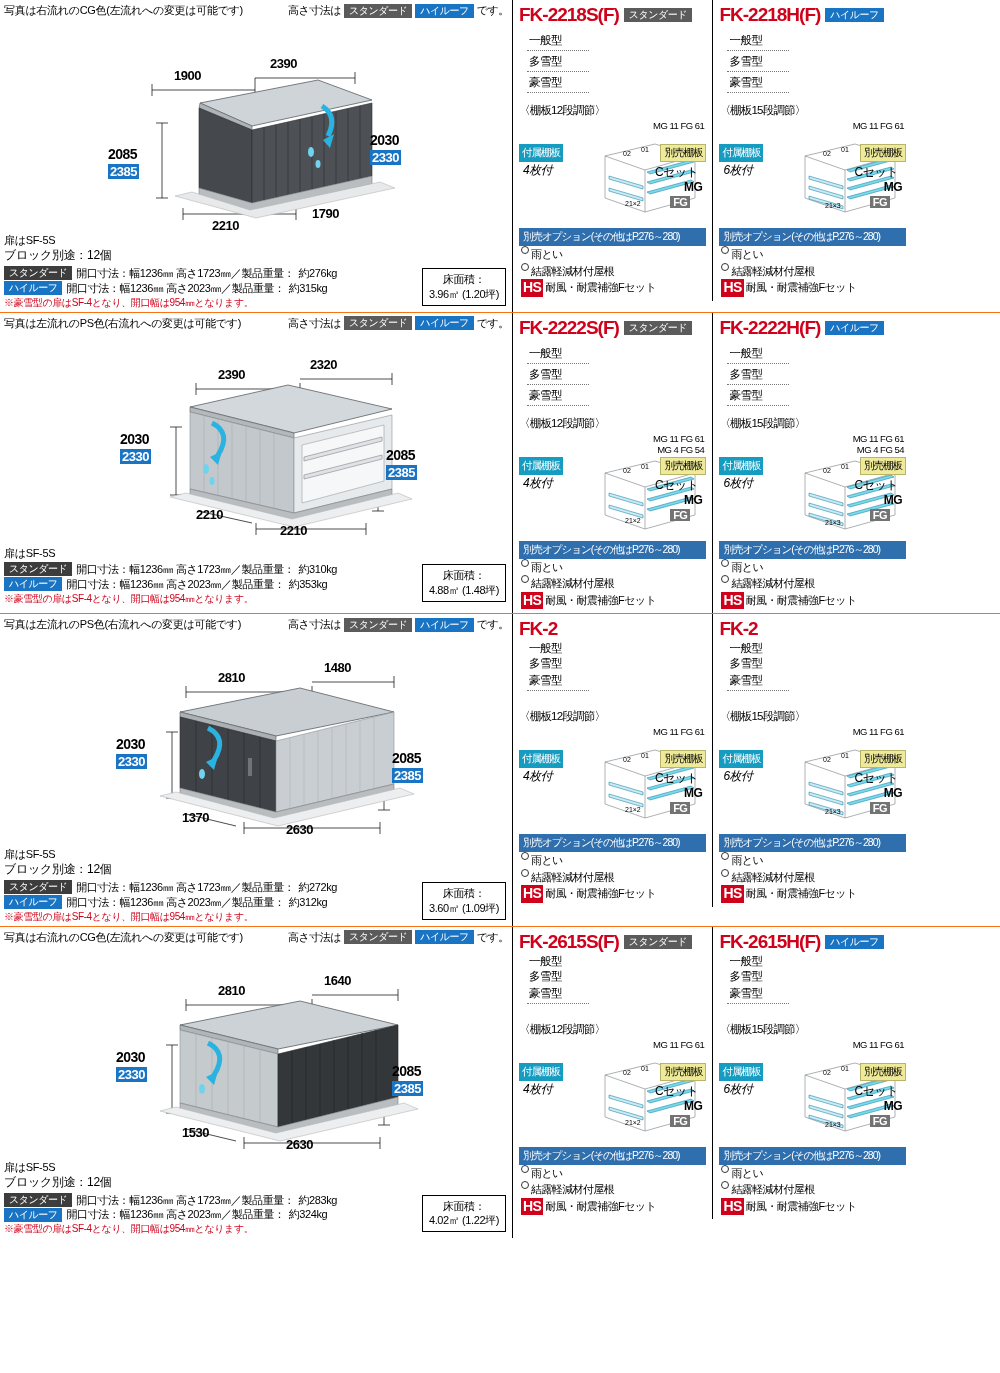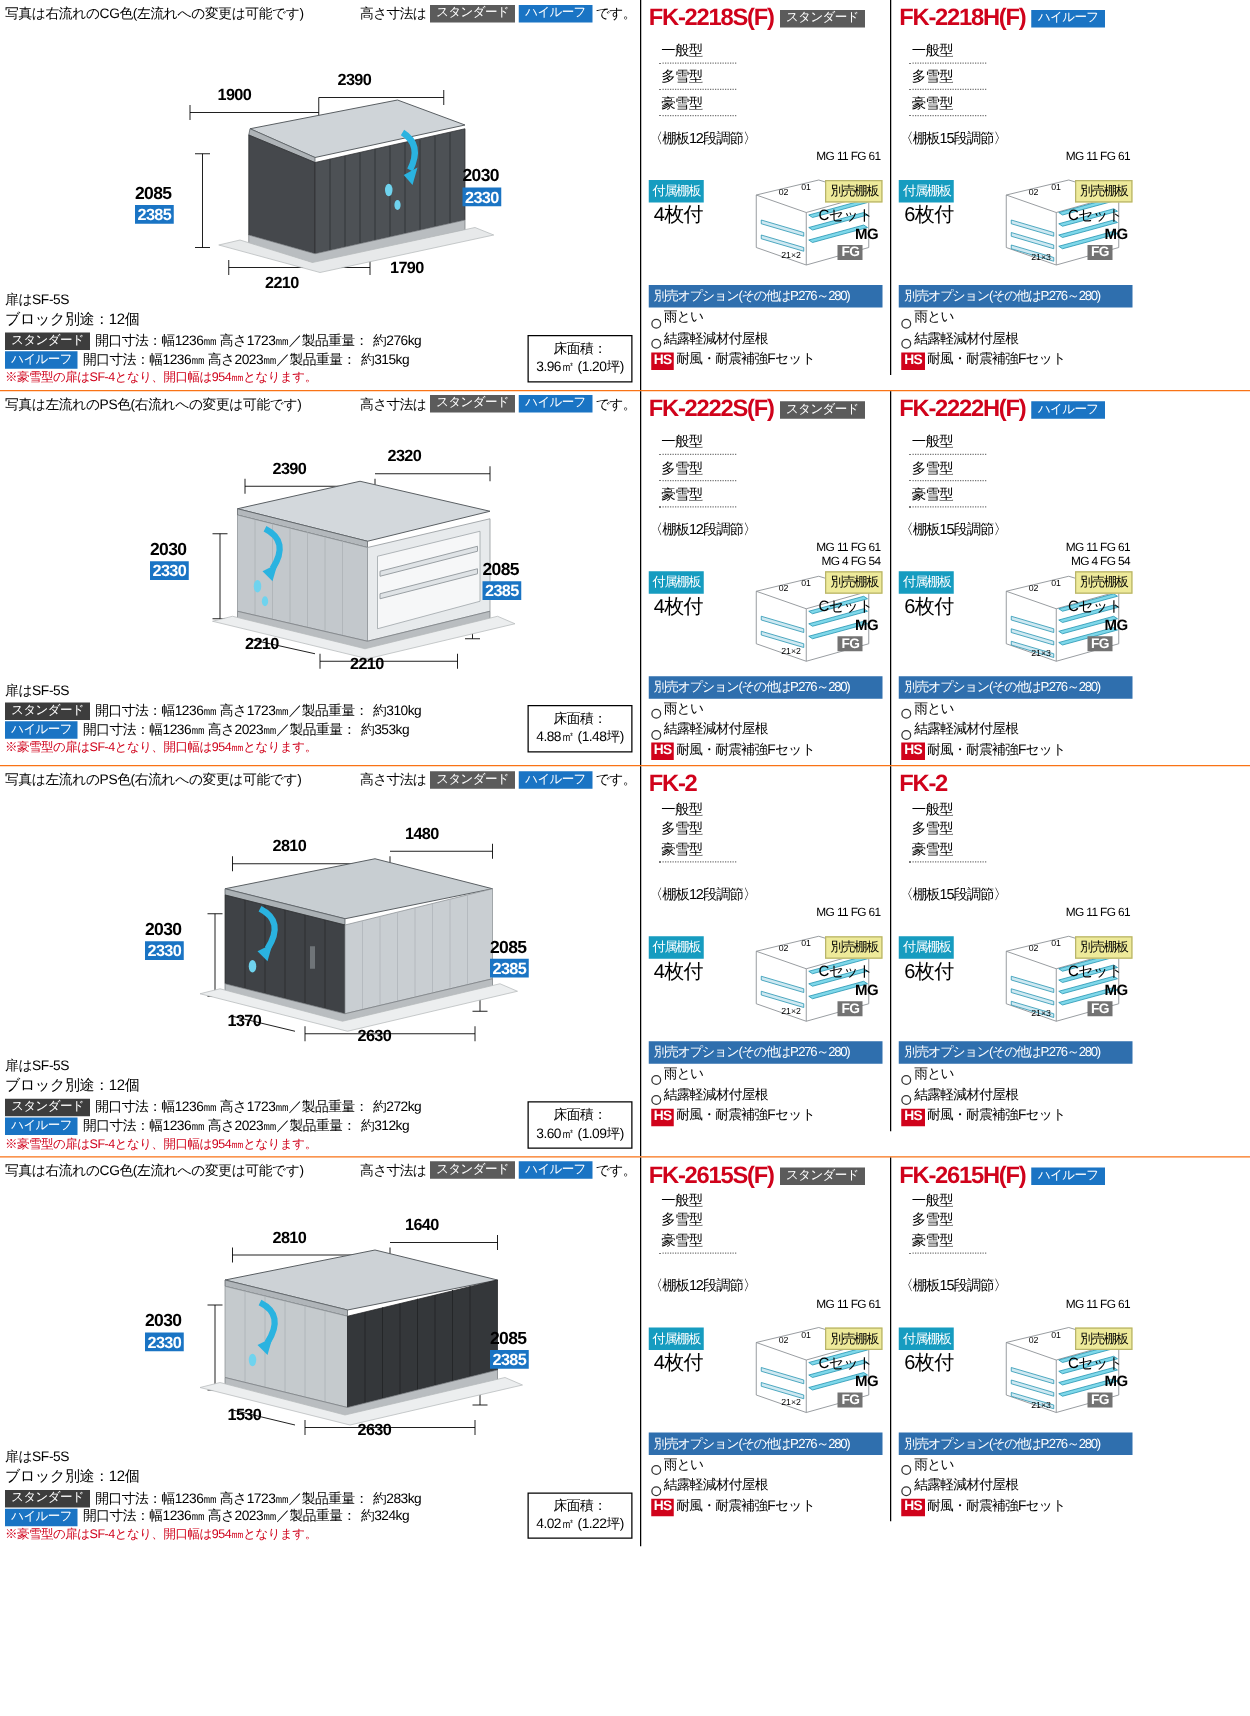--- a/index.html
+++ b/index.html
@@ -173,22 +173,23 @@
     background: #169cc0;
     color: #fff;
     font-size: 10.5px;
     padding: 2px 3px;
     letter-spacing: -1px;
     white-space: nowrap;
   }
   .tag-attached-count {
     position: absolute;
     left: 10px; top: 44px;
-    font-size: 16px;
+    font-size: 12px;
     letter-spacing: -0.5px;
+    font-style: italic;
   }
   .tag-sold {
     position: absolute;
     right: 6px; top: 26px;
     background: #eeea9a;
     border: 1px solid #b8b46a;
     color: #000;
     font-size: 10.5px;
     padding: 1px 3px;
     letter-spacing: -1px;
@@ -233,34 +234,34 @@
     margin: 2px 6px 0 6px;
     letter-spacing: -1px;
     white-space: nowrap;
   }
   .opt-item {
     font-size: 11px;
     padding-left: 8px;
     letter-spacing: -0.6px;
     line-height: 1.5;
     white-space: nowrap;
-    display: flex; align-items: flex-end; gap: 2px;
+    display: flex; align-items: flex-start; gap: 2px;
   }
   .radio {
     display: inline-block;
     width: 8px; height: 8px;
     border: 1px solid #333;
     border-radius: 50%;
     flex: none;
   }
   .hs-tag {
     display: inline-block;
     background: #d0021b;
     color: #fff;
-    font-size: 11px;
+    font-size: 14px;
     font-weight: bold;
     padding: 0 2px;
     line-height: 1.25;
     flex: none;
   }
 </style>
 </head>
 <body>
 
 <div class="page">

